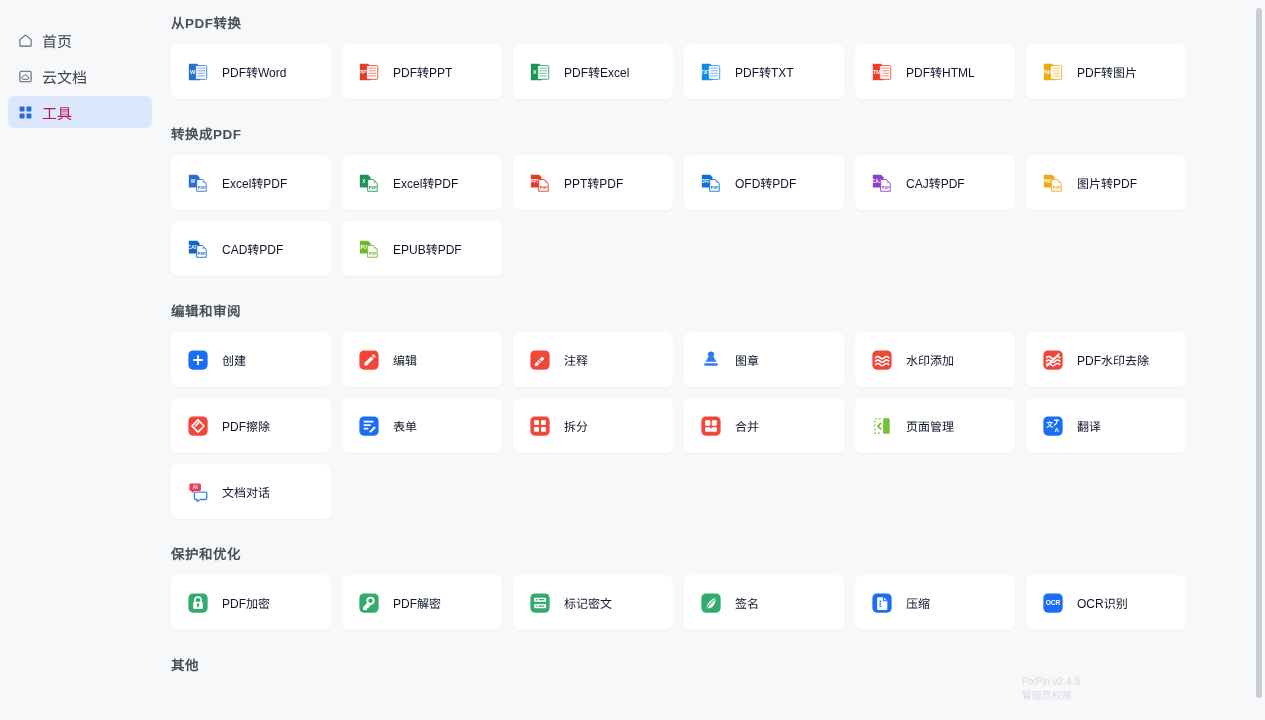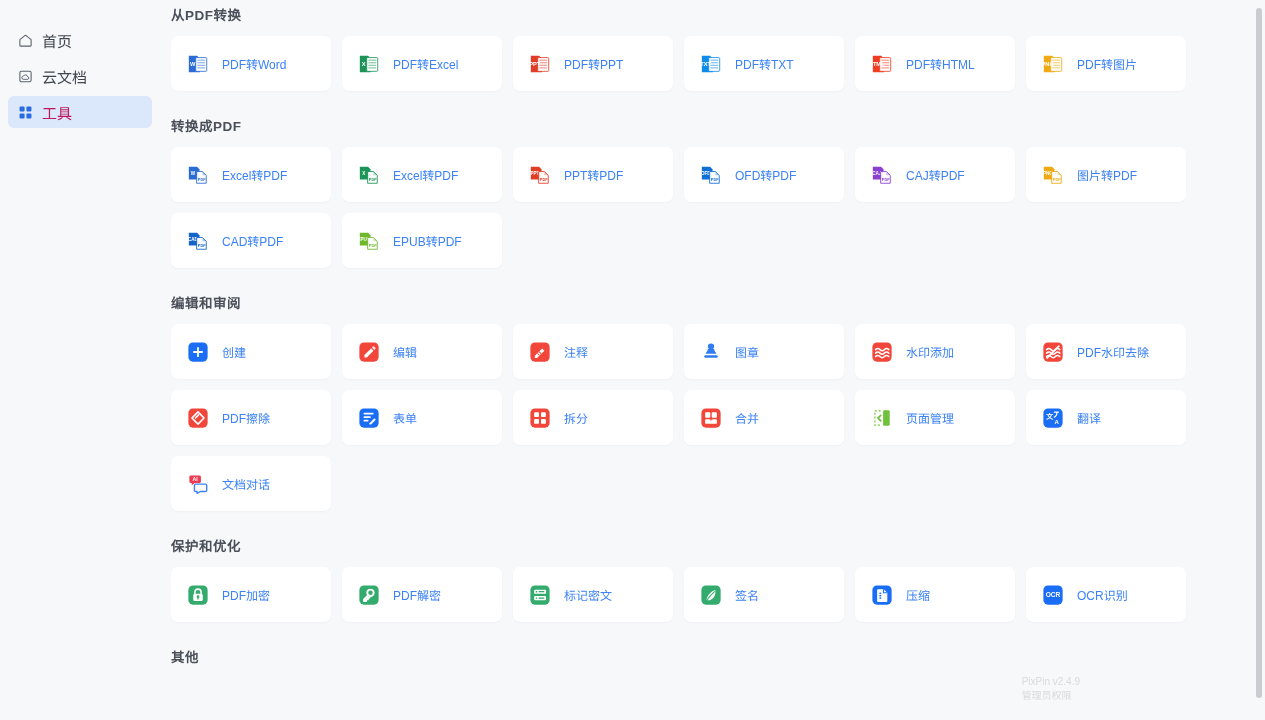--- a/index.html
+++ b/index.html
@@ -31,21 +31,21 @@
   .nav-item.active { background: #dbe7fb; color: #be185d; font-weight: 500; }
 
   
   .main {
     flex: 1; height: 720px;
     overflow: hidden;
     position: relative;
     background: #f6f8fa;
     padding: 0 55px 0 11px;
   }
-  .main-inner { }
+  .main-inner { padding-top: 8px; }
 
   .section { margin-bottom: 4px; }
   .section-title {
     font-size: 13.5px; color: #4a5059; font-weight: 600;
     letter-spacing: .5px;
     padding: 4px 0 12px 0;
   }
   .section:first-child .section-title { padding-top: 4px; }
   .grid {
     display: grid;
@@ -58,21 +58,21 @@
     background: #ffffff;
     border-radius: 7px;
     display: flex; align-items: center;
     padding: 0 16px;
     gap: 13px;
     cursor: pointer;
     box-shadow: 0 1px 2px rgba(20,30,60,.035);
   }
   .card-ico { width: 22px; height: 22px; flex: 0 0 22px; display: block; }
   .card-label {
-    font-size: 12px; color: #3b82f6; white-space: nowrap;
+    font-size: 12px; color: #0f172a; white-space: nowrap;
     overflow: hidden; text-overflow: ellipsis;
   }
 
   
   .scrollbar-track {
     position: absolute; top: 0; right: 0;
     width: 12px; height: 720px;
     background: transparent;
   }
   .scrollbar-thumb {
@@ -136,48 +136,48 @@
                     <rect x="11.3" y="10" width="8.4" height="1.25"></rect>
                     <rect x="11.3" y="12.8" width="8.4" height="1.25"></rect>
                     <rect x="11.3" y="15.6" width="8.4" height="1.25"></rect>
                   </g>
                   <text x="6.2" y="14.2" font-size="6.2" font-family="Liberation Sans, sans-serif" font-weight="bold" fill="#fff" text-anchor="middle">W</text>
                 </svg></span>
               <span class="card-label">PDF转Word</span>
             </div>
             <div class="card">
               <span class="card-ico"><svg viewBox="0 0 24 24" xmlns="http://www.w3.org/2000/svg">
+                  <path d="M2 3h9l3 3v15H2z" fill="#e13c26"></path>
+                  <rect x="9.5" y="5" width="12" height="15" rx="1" fill="#ffffff" stroke="#e13c26" stroke-width="0.9"></rect>
+                  <g fill="#e13c26" opacity=".55">
+                    <rect x="11.3" y="7.2" width="8.4" height="1.25"></rect>
+                    <rect x="11.3" y="10" width="8.4" height="1.25"></rect>
+                    <rect x="11.3" y="12.8" width="8.4" height="1.25"></rect>
+                    <rect x="11.3" y="15.6" width="8.4" height="1.25"></rect>
+                  </g>
+                  <text x="6.2" y="14.2" font-size="6.2" font-family="Liberation Sans, sans-serif" font-weight="bold" fill="#fff" text-anchor="middle">PPT</text>
+                </svg></span>
+              <span class="card-label">PDF转PPT</span>
+            </div>
+            <div class="card">
+              <span class="card-ico"><svg viewBox="0 0 24 24" xmlns="http://www.w3.org/2000/svg">
                   <path d="M2 3h9l3 3v15H2z" fill="#1d9457"></path>
                   <rect x="9.5" y="5" width="12" height="15" rx="1" fill="#ffffff" stroke="#1d9457" stroke-width="0.9"></rect>
                   <g fill="#1d9457" opacity=".55">
                     <rect x="11.3" y="7.2" width="8.4" height="1.25"></rect>
                     <rect x="11.3" y="10" width="8.4" height="1.25"></rect>
                     <rect x="11.3" y="12.8" width="8.4" height="1.25"></rect>
                     <rect x="11.3" y="15.6" width="8.4" height="1.25"></rect>
                   </g>
                   <text x="6.2" y="14.2" font-size="6.2" font-family="Liberation Sans, sans-serif" font-weight="bold" fill="#fff" text-anchor="middle">X</text>
                 </svg></span>
               <span class="card-label">PDF转Excel</span>
             </div>
             <div class="card">
               <span class="card-ico"><svg viewBox="0 0 24 24" xmlns="http://www.w3.org/2000/svg">
-                  <path d="M2 3h9l3 3v15H2z" fill="#e13c26"></path>
-                  <rect x="9.5" y="5" width="12" height="15" rx="1" fill="#ffffff" stroke="#e13c26" stroke-width="0.9"></rect>
-                  <g fill="#e13c26" opacity=".55">
-                    <rect x="11.3" y="7.2" width="8.4" height="1.25"></rect>
-                    <rect x="11.3" y="10" width="8.4" height="1.25"></rect>
-                    <rect x="11.3" y="12.8" width="8.4" height="1.25"></rect>
-                    <rect x="11.3" y="15.6" width="8.4" height="1.25"></rect>
-                  </g>
-                  <text x="6.2" y="14.2" font-size="6.2" font-family="Liberation Sans, sans-serif" font-weight="bold" fill="#fff" text-anchor="middle">PPT</text>
-                </svg></span>
-              <span class="card-label">PDF转PPT</span>
-            </div>
-            <div class="card">
-              <span class="card-ico"><svg viewBox="0 0 24 24" xmlns="http://www.w3.org/2000/svg">
                   <path d="M2 3h9l3 3v15H2z" fill="#0f8bea"></path>
                   <rect x="9.5" y="5" width="12" height="15" rx="1" fill="#ffffff" stroke="#0f8bea" stroke-width="0.9"></rect>
                   <g fill="#0f8bea" opacity=".55">
                     <rect x="11.3" y="7.2" width="8.4" height="1.25"></rect>
                     <rect x="11.3" y="10" width="8.4" height="1.25"></rect>
                     <rect x="11.3" y="12.8" width="8.4" height="1.25"></rect>
                     <rect x="11.3" y="15.6" width="8.4" height="1.25"></rect>
                   </g>
                   <text x="6.2" y="14.2" font-size="6.2" font-family="Liberation Sans, sans-serif" font-weight="bold" fill="#fff" text-anchor="middle">TXT</text>
                 </svg></span>

